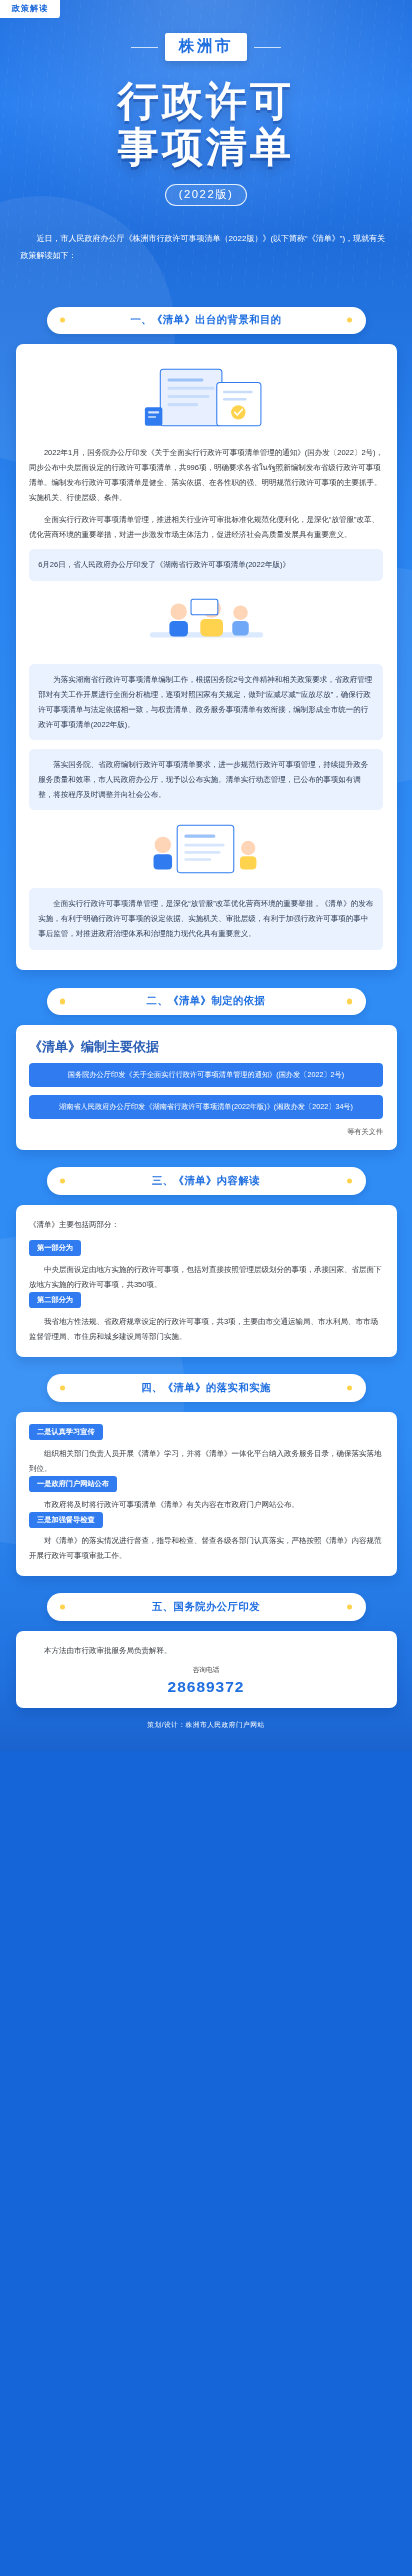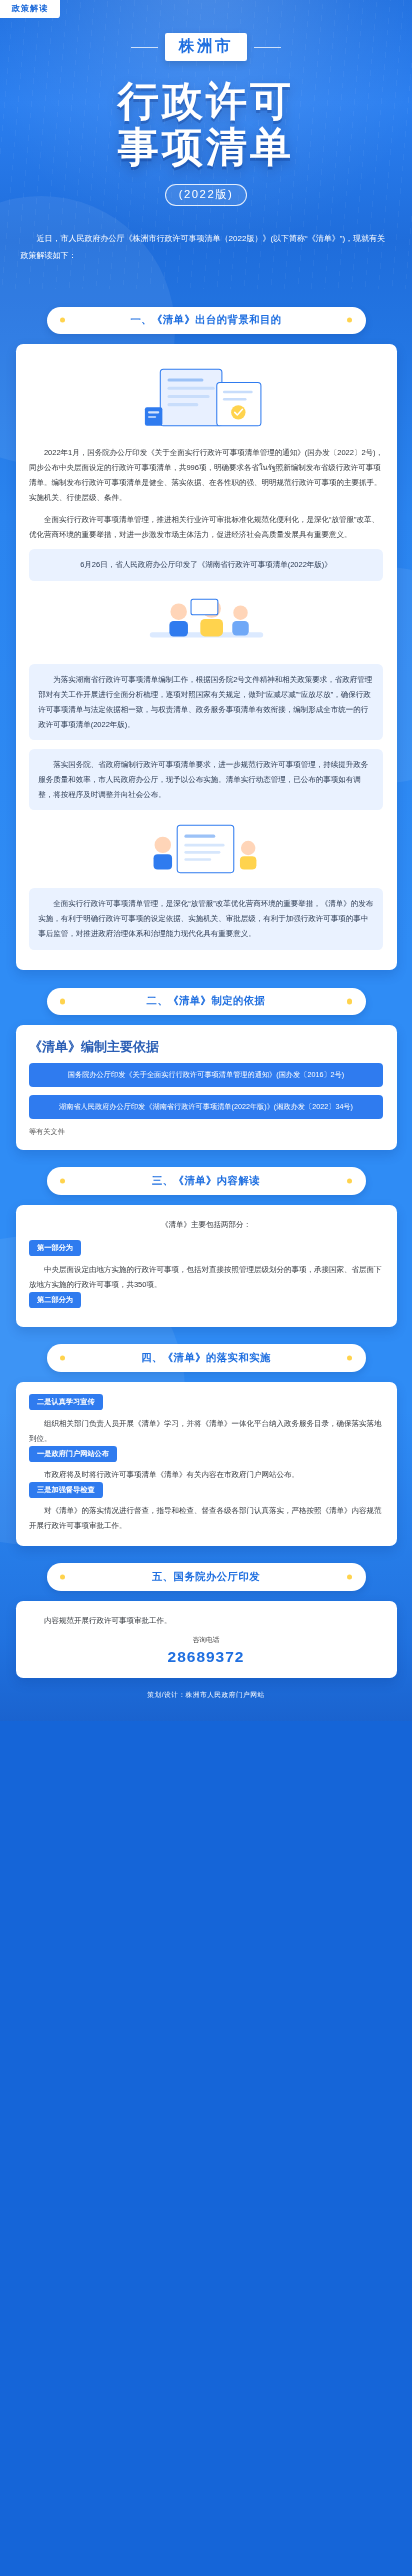--- a/index.html
+++ b/index.html
@@ -158,21 +158,21 @@
     box-shadow: 0 4.1px 10.3px rgba(8,40,110,0.16);
   }
   .card p {
     font-size: 7.5px;
     line-height: 2.0;
     color: #33373d;
     text-indent: 2em;
     margin-bottom: 7.2px;
   }
   .card p:last-child { margin-bottom: 0; }
-  .card p.noindent { text-indent: 0; text-align: center; }
+  .card p.noindent { text-indent: 0; }
 
   .illus {
     margin: 3.1px auto 8.2px;
     display: block;
   }
 
   
   .blue-block {
     background: #eaf2ff;
     border-radius: 5.2px;
@@ -197,21 +197,21 @@
     text-align: center;
   }
   .center-label {
     text-align: left;
     font-size: 13px;
     color: #2b5fb5;
     font-weight: bold;
     margin-bottom: 7.2px;
   }
   .sub-label {
-    text-align: left;
+    text-align: right;
     font-size: 7.2px;
     color: #555;
     margin-top: 3.1px;
   }
 
   
   .part-tag {
     display: inline-block;
     background: #2f7bef;
     color: #fff;
@@ -347,21 +347,21 @@
     </div>
   </div>
 
   <div class="sec-head">二、《清单》制定的依据</div>
 
   <div class="card">
     <div class="center-label">《清单》编制主要依据</div>
 
     <div class="pill-list">
       <div class="pill-row">
-        <span class="pill">国务院办公厅印发《关于全面实行行政许可事项清单管理的通知》(国办发〔2016〕2号)</span>
+        <span class="pill">国务院办公厅印发《关于全面实行行政许可事项清单管理的通知》(国办发〔2022〕2号)</span>
       </div>
       <div class="pill-row">
         <span class="pill">湖南省人民政府办公厅印发《湖南省行政许可事项清单(2022年版)》(湘政办发〔2022〕34号)</span>
       </div>
     </div>
 
     <div class="sub-label">等有关文件</div>
   </div>
 
   <div class="sec-head">三、《清单》内容解读</div>
@@ -369,20 +369,21 @@
   <div class="card">
     <p class="noindent">《清单》主要包括两部分：</p>
 
     <div>
       <span class="part-tag">第一部分为</span>
       <p>中央层面设定由地方实施的行政许可事项，包括对直接按照管理层级划分的事项，承接国家、省层面下放地方实施的行政许可事项，共350项。</p>
     </div>
 
     <div>
       <span class="part-tag">第二部分为</span>
+      <p>我省地方性法规、省政府规章设定的行政许可事项，共3项，主要由市交通运输局、市水利局、市市场监督管理局、市住房和城乡建设局等部门实施。</p>
     </div>
   </div>
 
   <div class="sec-head">四、《清单》的落实和实施</div>
 
   <div class="card">
     <div>
       <span class="step-tag">二是认真学习宣传</span>
       <p>组织相关部门负责人员开展《清单》学习，并将《清单》一体化平台纳入政务服务目录，确保落实落地到位。</p>
     </div>
@@ -392,21 +393,21 @@
     </div>
     <div>
       <span class="step-tag">三是加强督导检查</span>
       <p>对《清单》的落实情况进行督查，指导和检查、督查各级各部门认真落实，严格按照《清单》内容规范开展行政许可事项审批工作。</p>
     </div>
   </div>
 
   <div class="sec-head">五、国务院办公厅印发</div>
 
   <div class="card">
-    <p>内容规范开展行政许可事项审批工作。</p>
+    <p>本方法由市行政审批服务局负责解释。</p>
     <div class="phone-label">咨询电话</div>
     <div class="phone-number">28689372</div>
   </div>
 
   <div class="footer">策划/设计：株洲市人民政府门户网站</div>
 
 </div>
 
 
 </body></html>

